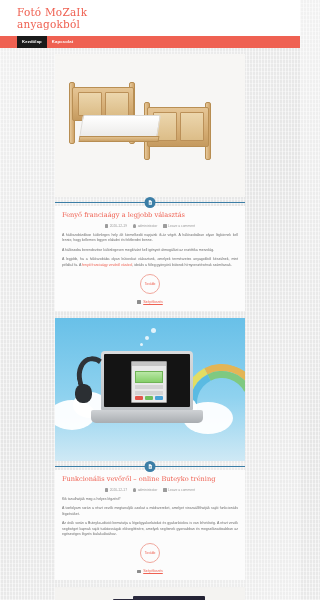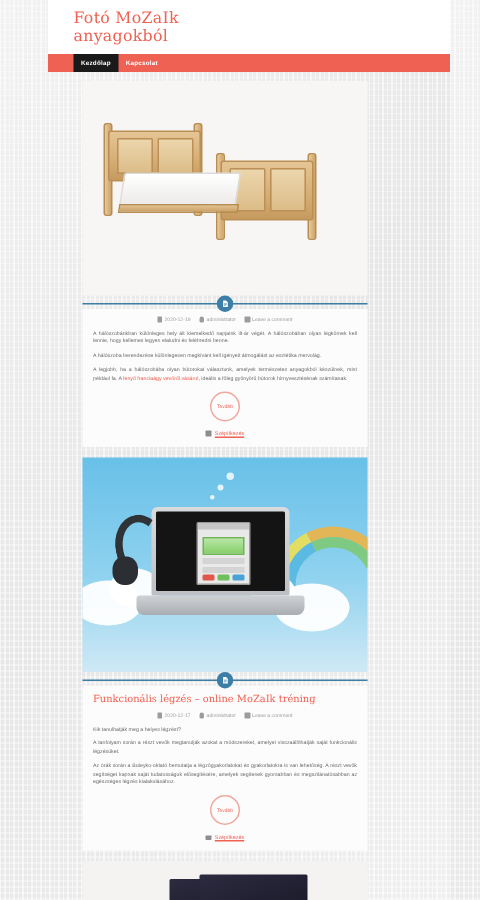--- a/index.html
+++ b/index.html
@@ -19,21 +19,20 @@
       repeating-linear-gradient(0deg,  rgba(255,255,255,.35) 0 1px, rgba(0,0,0,0) 1px 4px),
       linear-gradient(135deg, #f2f2f2 0%, #e6e6e6 50%, #efefef 100%);
     color: #444;
     position: relative;
   }
 
   
   .site-header {
     background: #ffffff;
     padding: 7px 0 0 0;
-    margin-left: 32px;
   }
   .site-title {
     font-family: "DejaVu Serif", serif;
     color: #ef6152;
     font-size: 10.5px;
     line-height: 11.5px;
     padding-left: 17px;
     letter-spacing: .2px;
     font-weight: normal;
   }
@@ -373,20 +372,21 @@
         <div class="divider-line"></div>
         <div class="post-badge">
           <svg width="5" height="5" viewBox="0 0 16 16" aria-hidden="true">
             <path fill="#ffffff" d="M4 1h6l4 4v10H4z"></path>
             <path fill="#3c7ea6" d="M6 7h6v1H6zm0 2h6v1H6zm0 2h4v1H6z"></path>
           </svg>
         </div>
       </div>
 
       <div class="card">
+        <h2 class="post-title">Fenyő franciaágy a legjobb választás</h2>
 
         <div class="meta">
           <span class="meta-item">
             <i class="mi cal"></i>
             <span>2020-12-19</span>
           </span>
           <span class="meta-item">
             <i class="mi user"></i>
             <span>administrator</span>
           </span>
@@ -449,21 +449,21 @@
         <div class="divider-line"></div>
         <div class="post-badge">
           <svg width="5" height="5" viewBox="0 0 16 16" aria-hidden="true">
             <path fill="#ffffff" d="M4 1h6l4 4v10H4z"></path>
             <path fill="#3c7ea6" d="M6 7h6v1H6zm0 2h6v1H6zm0 2h4v1H6z"></path>
           </svg>
         </div>
       </div>
 
       <div class="card">
-        <h2 class="post-title">Funkcionális légzés – online MoZaIk tréning</h2>
+        <h2 class="post-title">Funkcionális vevőről – online Buteyko tréning</h2>
 
         <div class="meta">
           <span class="meta-item">
             <i class="mi cal"></i>
             <span>2020-12-17</span>
           </span>
           <span class="meta-item">
             <i class="mi user"></i>
             <span>administrator</span>
           </span>

